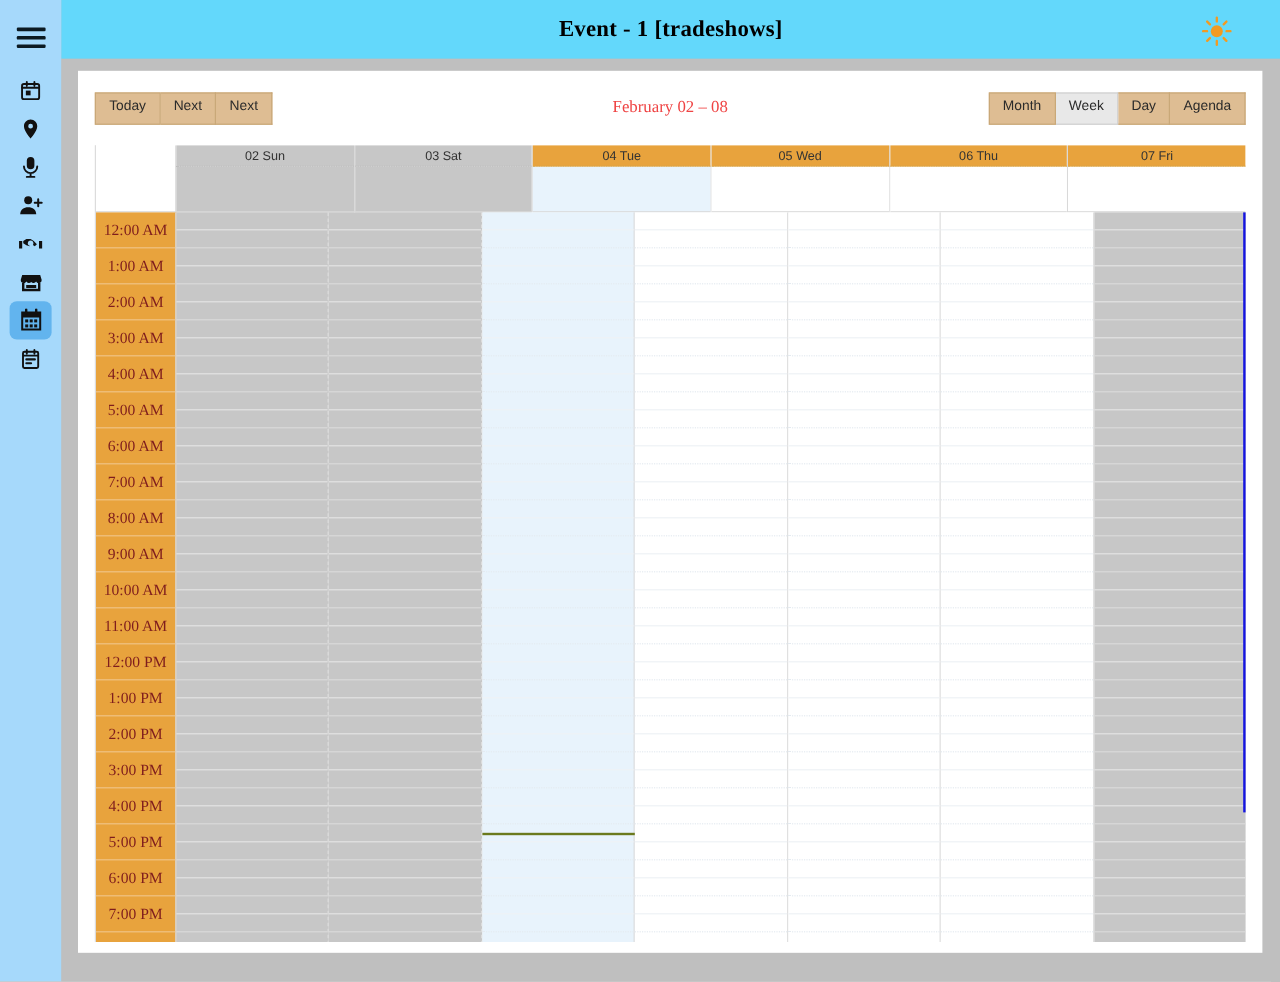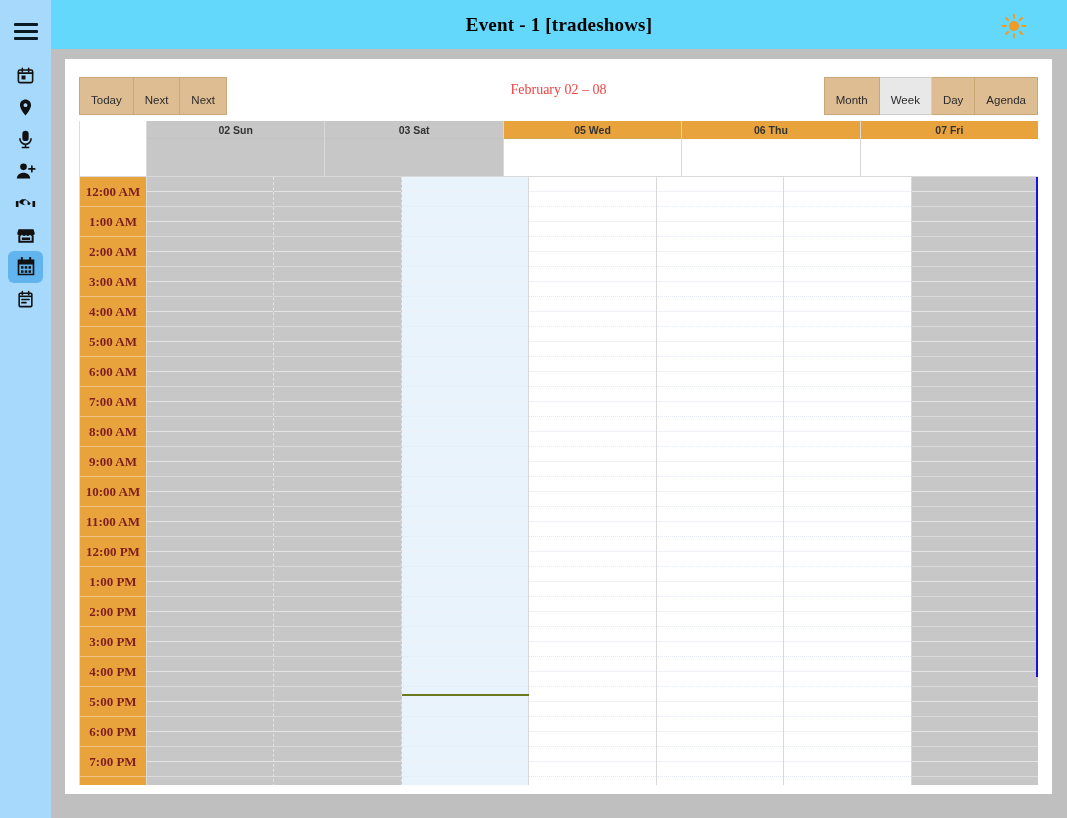--- a/index.html
+++ b/index.html
@@ -73,41 +73,40 @@
     margin: 18px 14px 0 14px;
   }
   .btn-group { position: absolute; top: 0; display: flex; }
   .btn-group.left { left: 0; }
   .btn-group.right { right: 0; }
   .tbtn {
     font-family: "Liberation Sans", sans-serif;
     font-size: 11.5px; color: #2b2b2b;
     background: #debd93;
     border: 1px solid #c9a878;
-    padding: 17px 11px 7px;
+    padding: 6px 11px 7px;
     cursor: pointer;
     line-height: 1;
     white-space: nowrap;
   }
   .tbtn + .tbtn { border-left: none; }
   .tbtn.active { background: #e8e8e8; border-color: #cfcfcf; }
   #range-label {
     position: absolute; left: 0; right: 0; top: 5px;
     text-align: center;
     font-family: "Liberation Serif", serif;
     font-size: 14px; color: #ef4444;
   }
 
   
   #calwrap {
     position: absolute; left: 14px; top: 62px;
     width: 959px; height: 664px;
     overflow: hidden;
     border-left: 1px solid #dcdcdc;
-    font-weight: bold;
   }
   #calgrid { position: relative; width: 959px; }
 
   
   .hdr-row { display: flex; height: 56px; }
   .hdr-gutter {
     width: 67px; flex: none;
     background: #fff;
     border-right: 1px solid #d9d9d9;
     border-bottom: 1px solid #d9d9d9;
@@ -312,20 +311,24 @@
 
           <div class="hdr-row">
             <div class="hdr-gutter"></div>
 
           <div class="hdr-col off">
                 <div class="hdr-label">02 Sun</div>
                 <div class="hdr-body"></div>
               </div>
               <div class="hdr-col off">
                 <div class="hdr-label">03 Sat</div>
+                <div class="hdr-body"></div>
+              </div>
+              <div class="hdr-col today">
+                <div class="hdr-label">04 Tue</div>
                 <div class="hdr-body"></div>
               </div>
               <div class="hdr-col">
                 <div class="hdr-label">05 Wed</div>
                 <div class="hdr-body"></div>
               </div>
               <div class="hdr-col">
                 <div class="hdr-label">06 Thu</div>
                 <div class="hdr-body"></div>
               </div>

